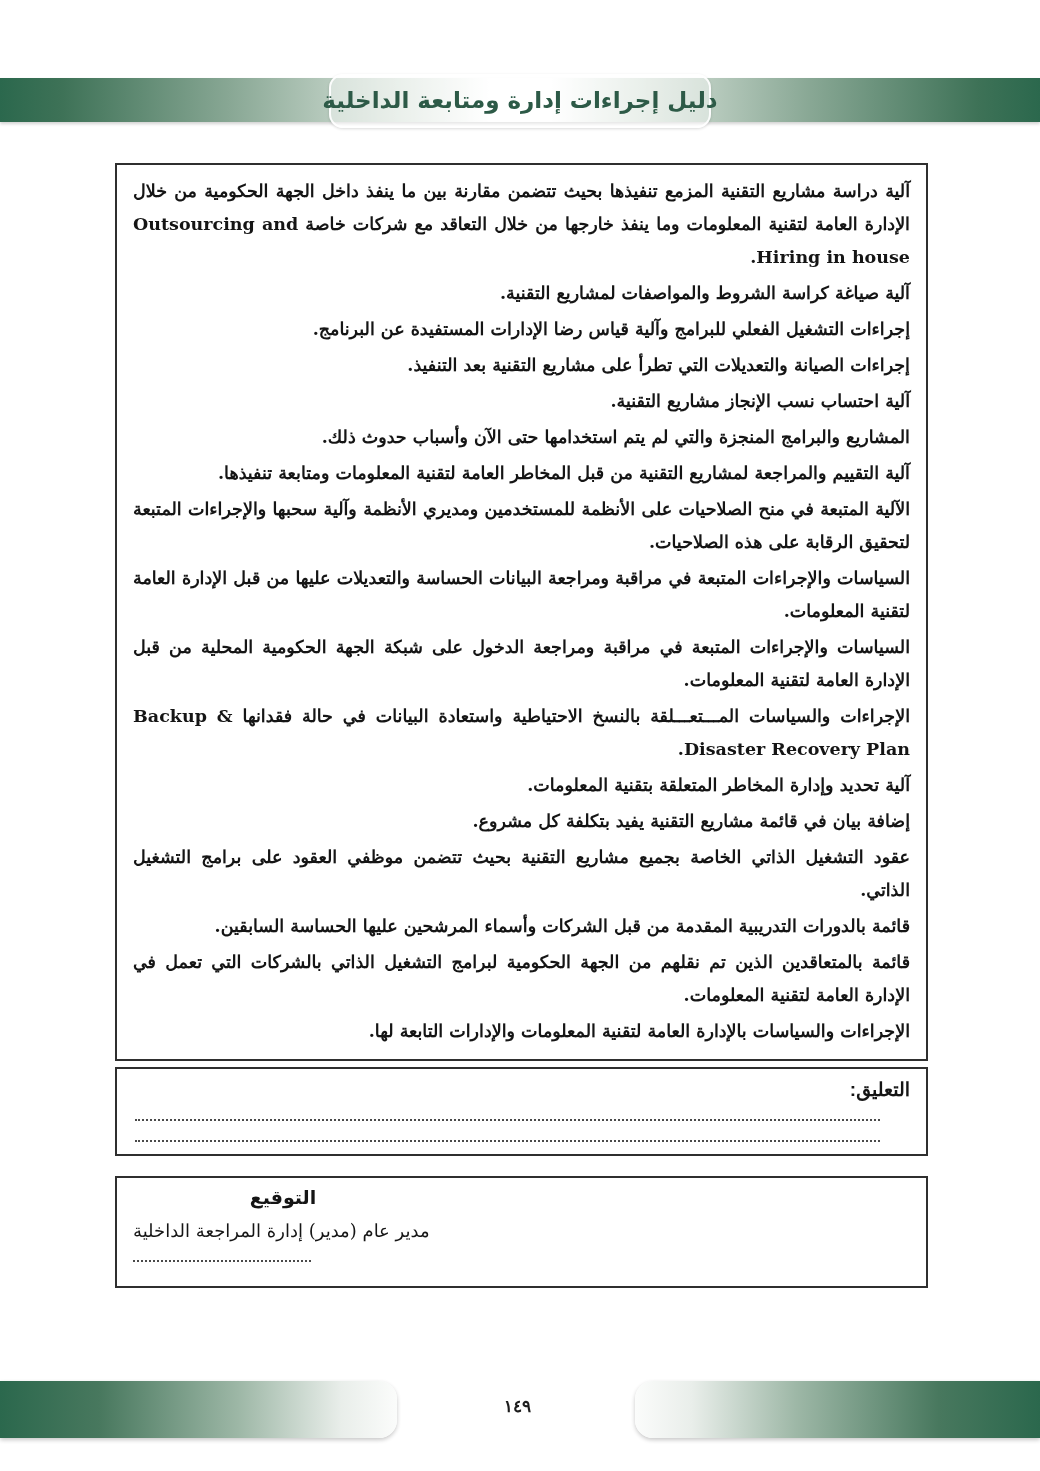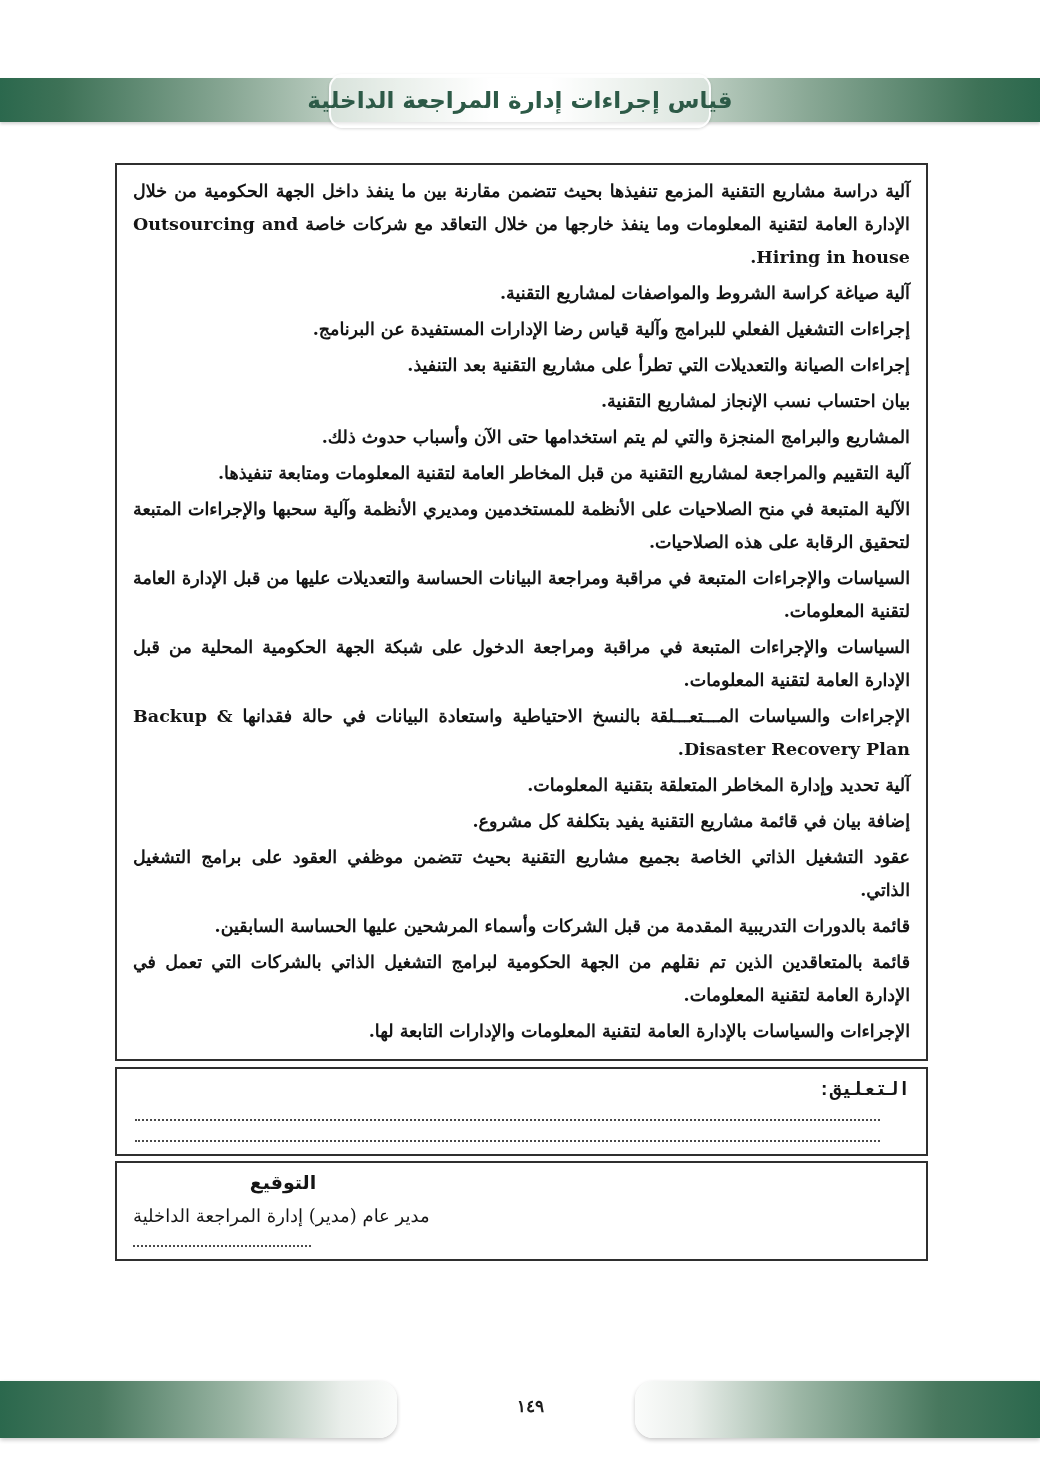--- a/index.html
+++ b/index.html
@@ -65,33 +65,33 @@
   .comment-box{
     margin-top:6px;
     border:2px solid var(--border-dark);
     background:#ffffff;
     padding:8px 16px 12px 16px;
     direction:rtl;
   }
   .comment-label{
     font-size:19px;font-weight:700;line-height:26px;
     text-align:right;
-    font-family:Liberation Mono, monospace;
+    font-family:Liberation Sans, sans-serif;
   }
   .dotline{
     height:0;border-bottom:2px dotted #4a4a4a;
     margin:16px 30px 0 2px;
   }
   .dotline.second{margin-top:19px;}
 
   .signature-box{
-    margin-top:5px;
+    margin-top:20px;
     border:2px solid var(--border-dark);
     background:#ffffff;
-    padding:6px 16px 12px 16px;
+    padding:6px 16px 24px 16px;
     direction:rtl;
   }
   .sig-block{
     width:300px;
     margin:0 0 0 auto; 
     margin-right:auto;margin-left:0;
     direction:rtl;
   }
   .sig-title{
     width:100%;text-align:center;
@@ -118,41 +118,41 @@
     box-shadow:0 2px 4px rgba(0,0,0,0.22);
   }
   .footer-bar-right{
     position:absolute;left:635px;top:1381px;width:405px;height:57px;
     background:linear-gradient(270deg,
       #2b684d 0%, #48785e 25%, #9db7a6 60%, #e9eeea 86%, #fbfcfb 100%);
     border-radius:18px 0 0 18px;
     box-shadow:0 2px 4px rgba(0,0,0,0.22);
   }
   .page-number{
-    position:absolute;left:410px;top:1396px;width:241px;
+    position:absolute;left:397px;top:1396px;width:241px;
     text-align:center;
     font-size:17px;line-height:20px;color:#1d1d1d;
     font-weight:600;
   }
 </style>
 </head>
 <body>
 
 <div class="header-band"></div>
 <div class="header-tab"></div>
-<div class="header-title">قياس إجراءات إدارة المراجعة الداخلية</div>
+<div class="header-title">دليل إجراءات إدارة ومتابعة الداخلية</div>
 
 <div class="content-col">
 
   <div class="main-box">
       <p class="para">آلية دراسة مشاريع التقنية المزمع تنفيذها بحيث تتضمن مقارنة بين ما ينفذ داخل الجهة الحكومية من خلال الإدارة العامة لتقنية المعلومات وما ينفذ خارجها من خلال التعاقد مع شركات خاصة Outsourcing and Hiring in house.</p>
       <p class="para">آلية صياغة كراسة الشروط والمواصفات لمشاريع التقنية.</p>
       <p class="para">إجراءات التشغيل الفعلي للبرامج وآلية قياس رضا الإدارات المستفيدة عن البرنامج.</p>
       <p class="para">إجراءات الصيانة والتعديلات التي تطرأ على مشاريع التقنية بعد التنفيذ.</p>
-      <p class="para">بيان احتساب نسب الإنجاز لمشاريع التقنية.</p>
+      <p class="para">آلية احتساب نسب الإنجاز مشاريع التقنية.</p>
       <p class="para">المشاريع والبرامج المنجزة والتي لم يتم استخدامها حتى الآن وأسباب حدوث ذلك.</p>
       <p class="para">آلية التقييم والمراجعة لمشاريع التقنية من قبل المخاطر العامة لتقنية المعلومات ومتابعة تنفيذها.</p>
       <p class="para">الآلية المتبعة في منح الصلاحيات على الأنظمة للمستخدمين ومديري الأنظمة وآلية سحبها والإجراءات المتبعة لتحقيق الرقابة على هذه الصلاحيات.</p>
       <p class="para">السياسات والإجراءات المتبعة في مراقبة ومراجعة البيانات الحساسة والتعديلات عليها من قبل الإدارة العامة لتقنية المعلومات.</p>
       <p class="para">السياسات والإجراءات المتبعة في مراقبة ومراجعة الدخول على شبكة الجهة الحكومية المحلية من قبل الإدارة العامة لتقنية المعلومات.</p>
       <p class="para">الإجراءات والسياسات المـــتعـــلقة بالنسخ الاحتياطية واستعادة البيانات في حالة فقدانها Backup &amp; Disaster Recovery Plan.</p>
       <p class="para">آلية تحديد وإدارة المخاطر المتعلقة بتقنية المعلومات.</p>
       <p class="para">إضافة بيان في قائمة مشاريع التقنية يفيد بتكلفة كل مشروع.</p>
       <p class="para">عقود التشغيل الذاتي الخاصة بجميع مشاريع التقنية بحيث تتضمن موظفي العقود على برامج التشغيل الذاتي.</p>
       <p class="para">قائمة بالدورات التدريبية المقدمة من قبل الشركات وأسماء المرشحين عليها الحساسة السابقين.</p>

